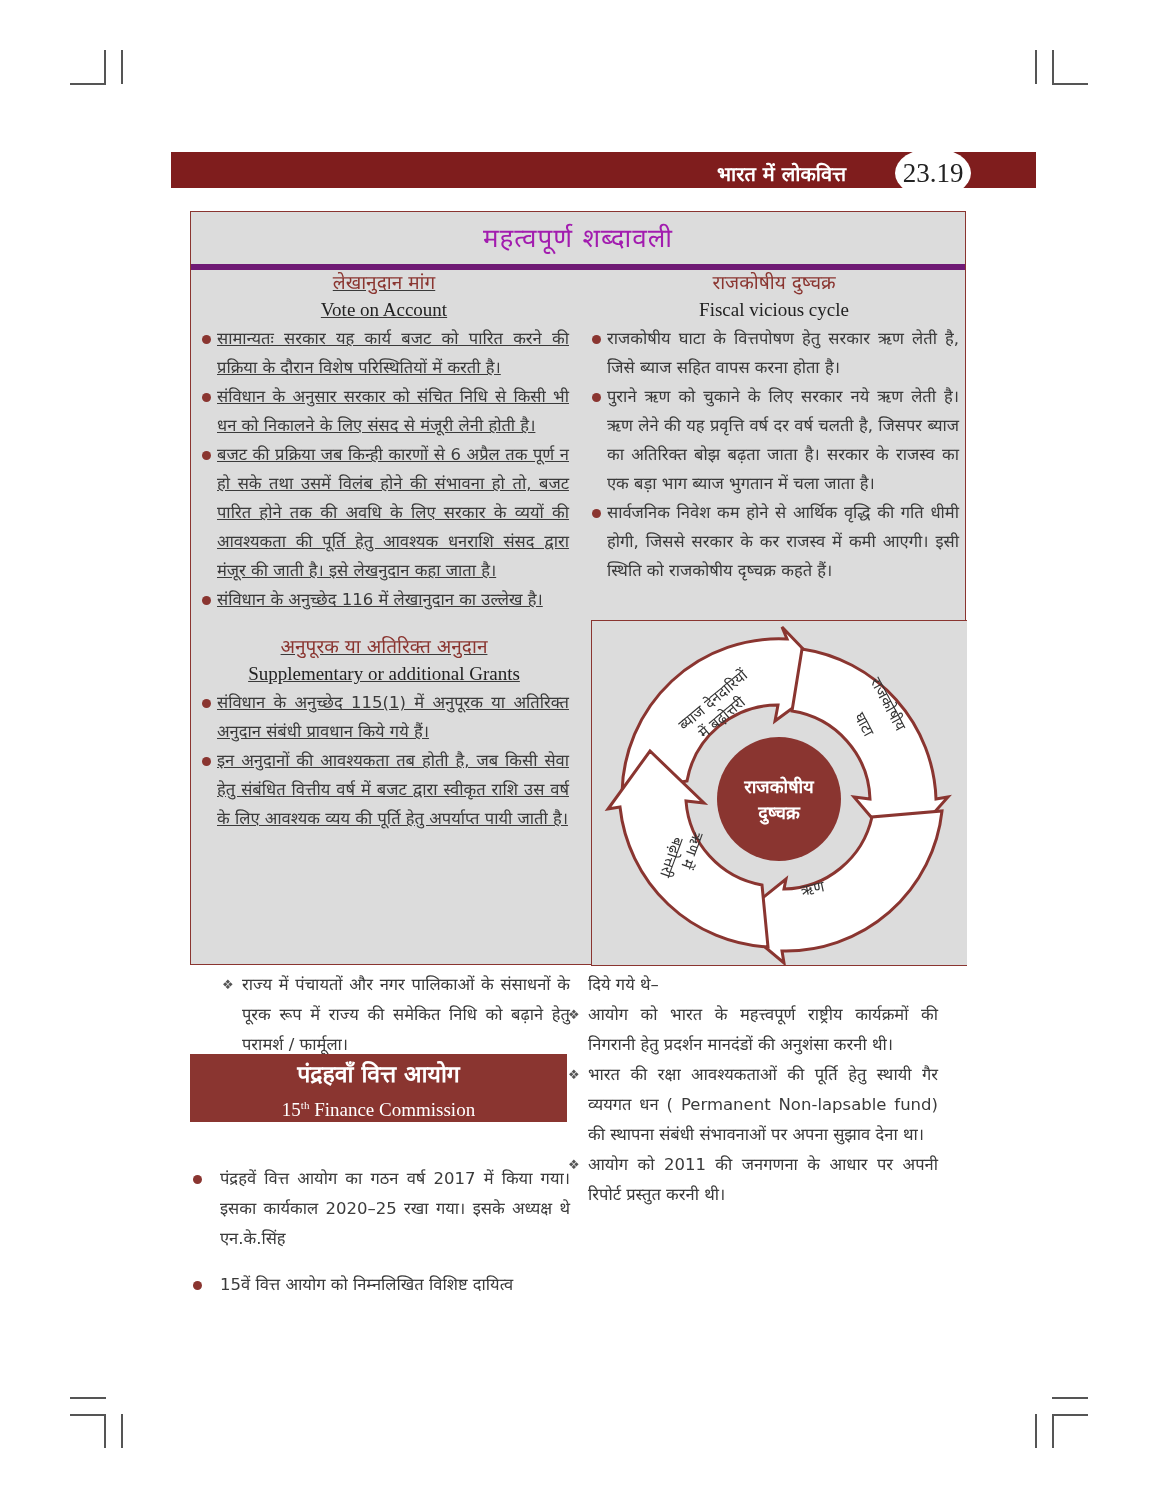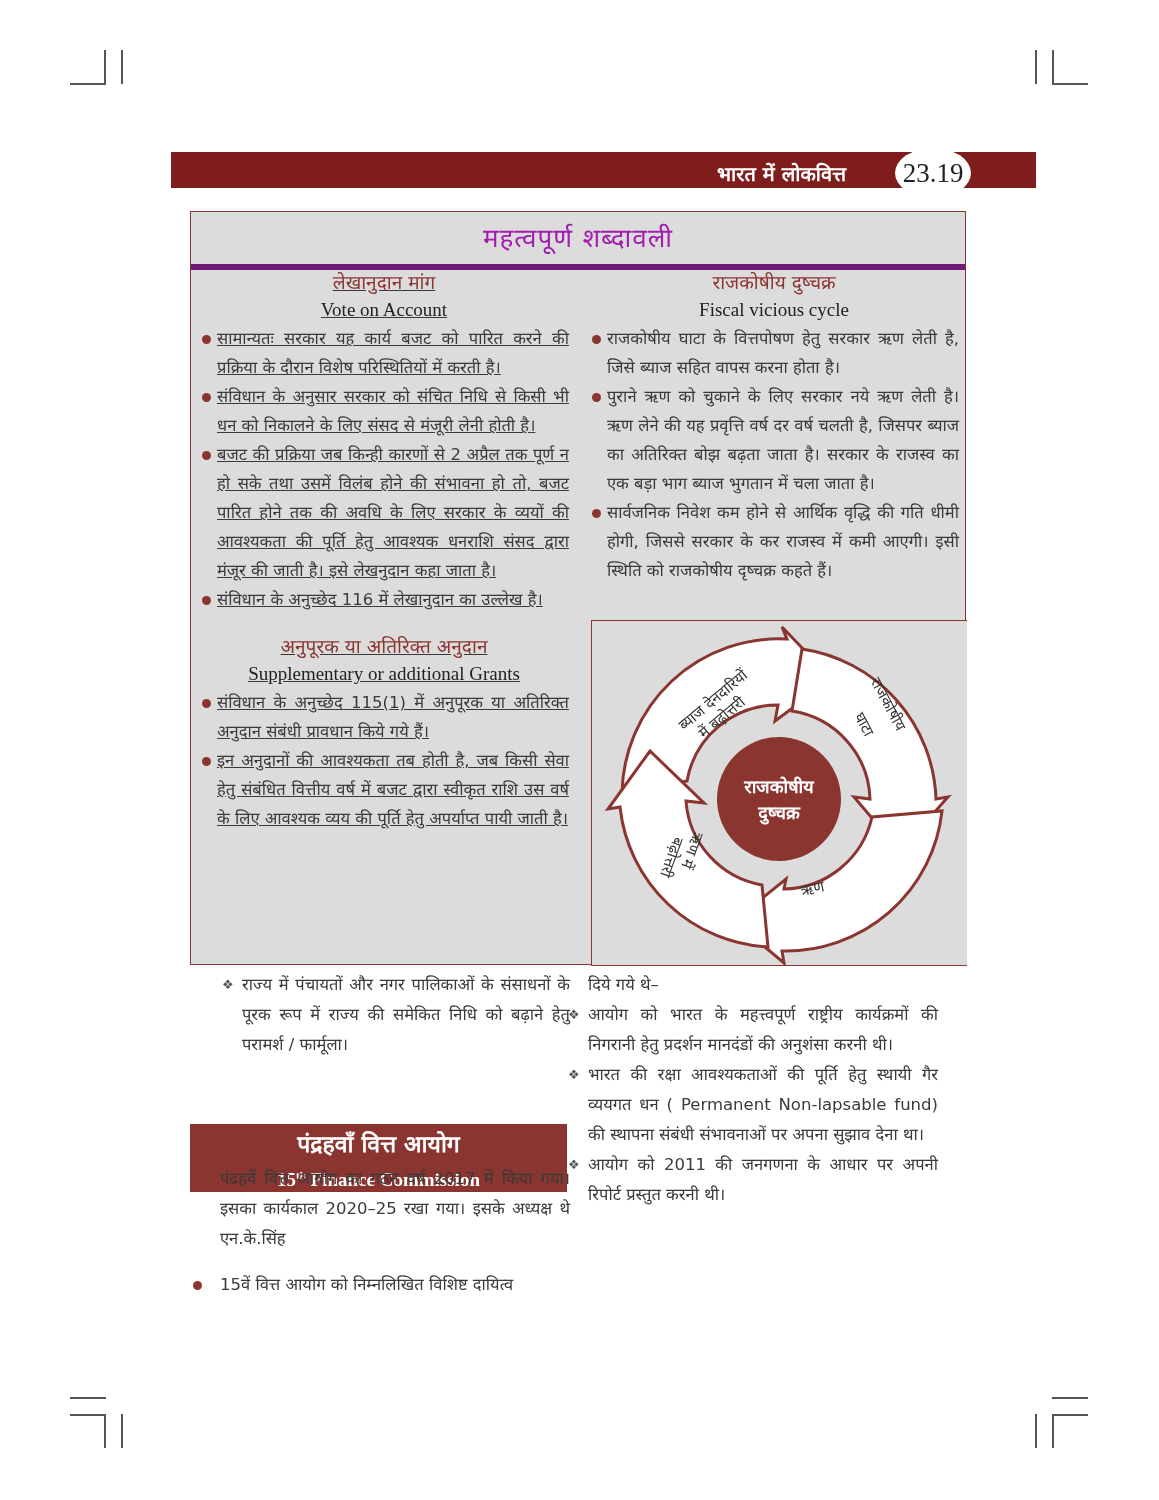--- a/index.html
+++ b/index.html
@@ -48,25 +48,25 @@
     .cycle-box {
       position: absolute; left: 400px; top: 408px; width: 376px; height: 346px;
       border: 1.5px solid #8a3530; border-right: none; box-sizing: border-box; background: #dcdcdc;
     }
     .lower-left { position: absolute; left: 190px; top: 970px; width: 380px; }
     .lower-right { position: absolute; left: 566px; top: 970px; width: 372px; }
     .diam-list { list-style: none; margin: 0; padding: 0; }
     .diam-list li { position: relative; padding-left: 22px; font-size: 16.5px; line-height: 30px; text-align: justify; color: #3a3a3a; }
     .diam-list li .dm { position: absolute; left: 2px; top: 0; font-size: 13px; color: #555; }
     .fc-banner {
-      position: absolute; left: 190px; top: 1124px; width: 377px; height: 68px;
+      position: absolute; left: 190px; top: 1054px; width: 377px; height: 68px;
       background: #8a3530; color: #fff; text-align: center;
     }
     .fc-hi { font-size: 23px; font-weight: bold; line-height: 36px; padding-top: 2px; }
-    .fc-en { font-family: "Liberation Serif", serif; font-size: 19px; font-weight: bold; line-height: 26px; }
+    .fc-en { font-family: "Liberation Serif", serif; font-size: 19px; font-weight: normal; line-height: 26px; }
     .fc-en sup { font-size: 11px; }
     .fc-list { position: absolute; left: 190px; top: 1148px; width: 380px; list-style: none; margin: 0; padding: 0; }
     .fc-list li { position: relative; padding-left: 30px; font-size: 16.5px; line-height: 30px; text-align: justify; margin-top: 16px; }
     .fc-list li .dot { position: absolute; left: 3px; top: 11px; width: 9px; height: 9px; border-radius: 50%; background: #8a3530; }
   </style>
 </head>
 <body>
 
 <div class="crop" style="left:70px;top:83px;width:36px;height:1.5px;"></div>
 <div class="crop" style="left:104px;top:50px;width:1.5px;height:34px;"></div>
@@ -90,21 +90,21 @@
 
 <div class="glossary">
   <div class="glossary-title">महत्वपूर्ण शब्दावली</div>
 
   <div class="col col-left">
     <div class="sec-h">लेखानुदान मांग</div>
     <div class="sec-en">Vote on Account</div>
     <ul class="bul">
       <li><span class="dot"></span><span>सामान्यतः सरकार यह कार्य बजट को पारित करने की प्रक्रिया के दौरान विशेष परिस्थितियों में करती है।</span></li>
       <li><span class="dot"></span><span>संविधान के अनुसार सरकार को संचित निधि से किसी भी धन को निकालने के लिए संसद से मंजूरी लेनी होती है।</span></li>
-      <li><span class="dot"></span><span>बजट की प्रक्रिया जब किन्ही कारणों से 2 अप्रैल तक पूर्ण न हो सके तथा उसमें विलंब होने की संभावना हो तो, बजट पारित होने तक की अवधि के लिए सरकार के व्ययों की आवश्यकता की पूर्ति हेतु आवश्यक धनराशि संसद द्वारा मंजूर की जाती है। इसे लेखनुदान कहा जाता है।</span></li>
+      <li><span class="dot"></span><span>बजट की प्रक्रिया जब किन्ही कारणों से 6 अप्रैल तक पूर्ण न हो सके तथा उसमें विलंब होने की संभावना हो तो, बजट पारित होने तक की अवधि के लिए सरकार के व्ययों की आवश्यकता की पूर्ति हेतु आवश्यक धनराशि संसद द्वारा मंजूर की जाती है। इसे लेखनुदान कहा जाता है।</span></li>
       <li><span class="dot"></span><span>संविधान के अनुच्छेद 116 में लेखानुदान का उल्लेख है।</span></li>
     </ul>
     <div style="height:18px"></div>
     <div class="sec-h">अनुपूरक या अतिरिक्त अनुदान</div>
     <div class="sec-en">Supplementary or additional Grants</div>
     <ul class="bul">
       <li><span class="dot"></span><span>संविधान के अनुच्छेद 115(1) में अनुपूरक या अतिरिक्त अनुदान संबंधी प्रावधान किये गये हैं।</span></li>
       <li><span class="dot"></span><span>इन अनुदानों की आवश्यकता तब होती है, जब किसी सेवा हेतु संबंधित वित्तीय वर्ष में बजट द्वारा स्वीकृत राशि उस वर्ष के लिए आवश्यक व्यय की पूर्ति हेतु अपर्याप्त पायी जाती है।</span></li>
     </ul>
   </div>

